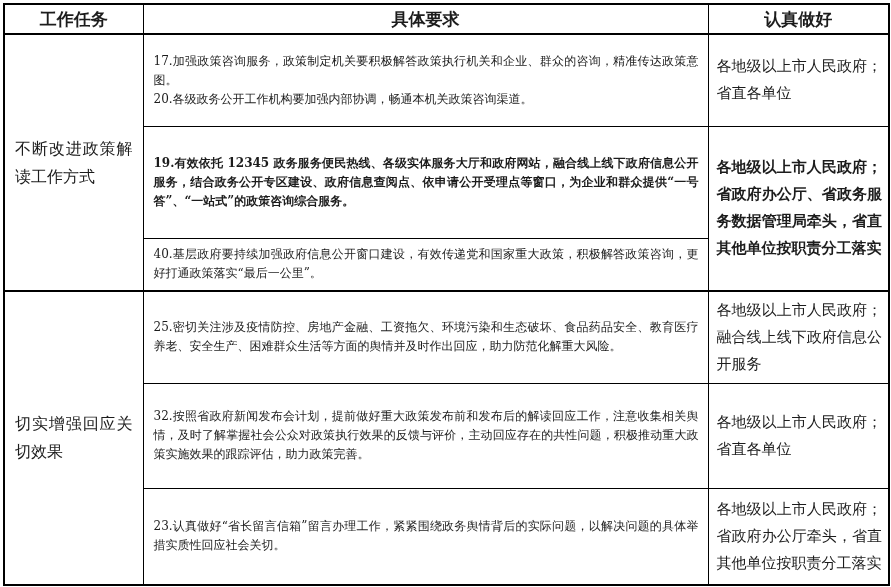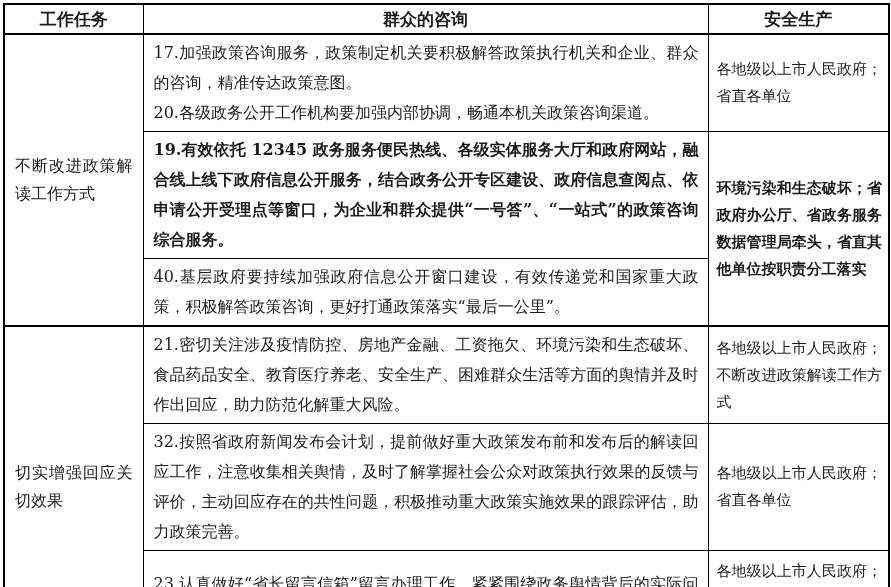--- a/index.html
+++ b/index.html
@@ -39,22 +39,22 @@
     padding: 2px 4px;
   }
   td.task-cell {
     font-size: 16px;
     line-height: 28px;
     text-align: justify;
     padding: 2px 10px;
     margin-left: 40px;
   }
   td.req-cell {
-    font-size: 16px;
-    line-height: 30px;
+    font-size: 12px;
+    line-height: 19px;
     text-align: justify;
     padding: 3px 9px 3px 10px;
   }
   td.req-cell p {
     margin: 0;
     text-align: justify;
   }
   td.unit-cell {
     font-size: 15px;
     line-height: 27px;
@@ -70,50 +70,50 @@
 
 <table class="doc-table">
   <colgroup>
     <col class="col-task">
     <col class="col-req">
     <col class="col-unit">
   </colgroup>
   <thead>
     <tr style="height:17px;">
       <th>工作任务</th>
-      <th>群众的咨询</th>
-      <th>安全生产</th>
+      <th>具体要求</th>
+      <th>认真做好</th>
     </tr>
   </thead>
   <tbody>
     <tr style="height:92px;">
       <td class="task-cell" rowspan="3">不断改进政策解读工作方式</td>
       <td class="req-cell">
         <p>17.加强政策咨询服务，政策制定机关要积极解答政策执行机关和企业、群众的咨询，精准传达政策意图。</p>
         <p>20.各级政务公开工作机构要加强内部协调，畅通本机关政策咨询渠道。</p>
       </td>
       <td class="unit-cell">各地级以上市人民政府；省直各单位</td>
     </tr>
     <tr style="height:112px;font-weight:bold;">
       <td class="req-cell">
         <p>19.有效依托 12345 政务服务便民热线、各级实体服务大厅和政府网站，融合线上线下政府信息公开服务，结合政务公开专区建设、政府信息查阅点、依申请公开受理点等窗口，为企业和群众提供“一号答”、“一站式”的政策咨询综合服务。</p>
       </td>
-      <td class="unit-cell" rowspan="2">环境污染和生态破坏；省政府办公厅、省政务服务数据管理局牵头，省直其他单位按职责分工落实</td>
+      <td class="unit-cell" rowspan="2">各地级以上市人民政府；省政府办公厅、省政务服务数据管理局牵头，省直其他单位按职责分工落实</td>
     </tr>
     <tr style="height:53px;">
       <td class="req-cell">
         <p>40.基层政府要持续加强政府信息公开窗口建设，有效传递党和国家重大政策，积极解答政策咨询，更好打通政策落实“最后一公里”。</p>
       </td>
     </tr>
     <tr class="group-start" style="height:92px;">
       <td class="task-cell" rowspan="3">切实增强回应关切效果</td>
       <td class="req-cell">
-        <p>21.密切关注涉及疫情防控、房地产金融、工资拖欠、环境污染和生态破坏、食品药品安全、教育医疗养老、安全生产、困难群众生活等方面的舆情并及时作出回应，助力防范化解重大风险。</p>
+        <p>25.密切关注涉及疫情防控、房地产金融、工资拖欠、环境污染和生态破坏、食品药品安全、教育医疗养老、安全生产、困难群众生活等方面的舆情并及时作出回应，助力防范化解重大风险。</p>
       </td>
-      <td class="unit-cell">各地级以上市人民政府；不断改进政策解读工作方式</td>
+      <td class="unit-cell">各地级以上市人民政府；融合线上线下政府信息公开服务</td>
     </tr>
     <tr style="height:105px;">
       <td class="req-cell">
         <p>32.按照省政府新闻发布会计划，提前做好重大政策发布前和发布后的解读回应工作，注意收集相关舆情，及时了解掌握社会公众对政策执行效果的反馈与评价，主动回应存在的共性问题，积极推动重大政策实施效果的跟踪评估，助力政策完善。</p>
       </td>
       <td class="unit-cell">各地级以上市人民政府；省直各单位</td>
     </tr>
     <tr style="height:97px;">
       <td class="req-cell">
         <p>23.认真做好“省长留言信箱”留言办理工作，紧紧围绕政务舆情背后的实际问题，以解决问题的具体举措实质性回应社会关切。</p>

